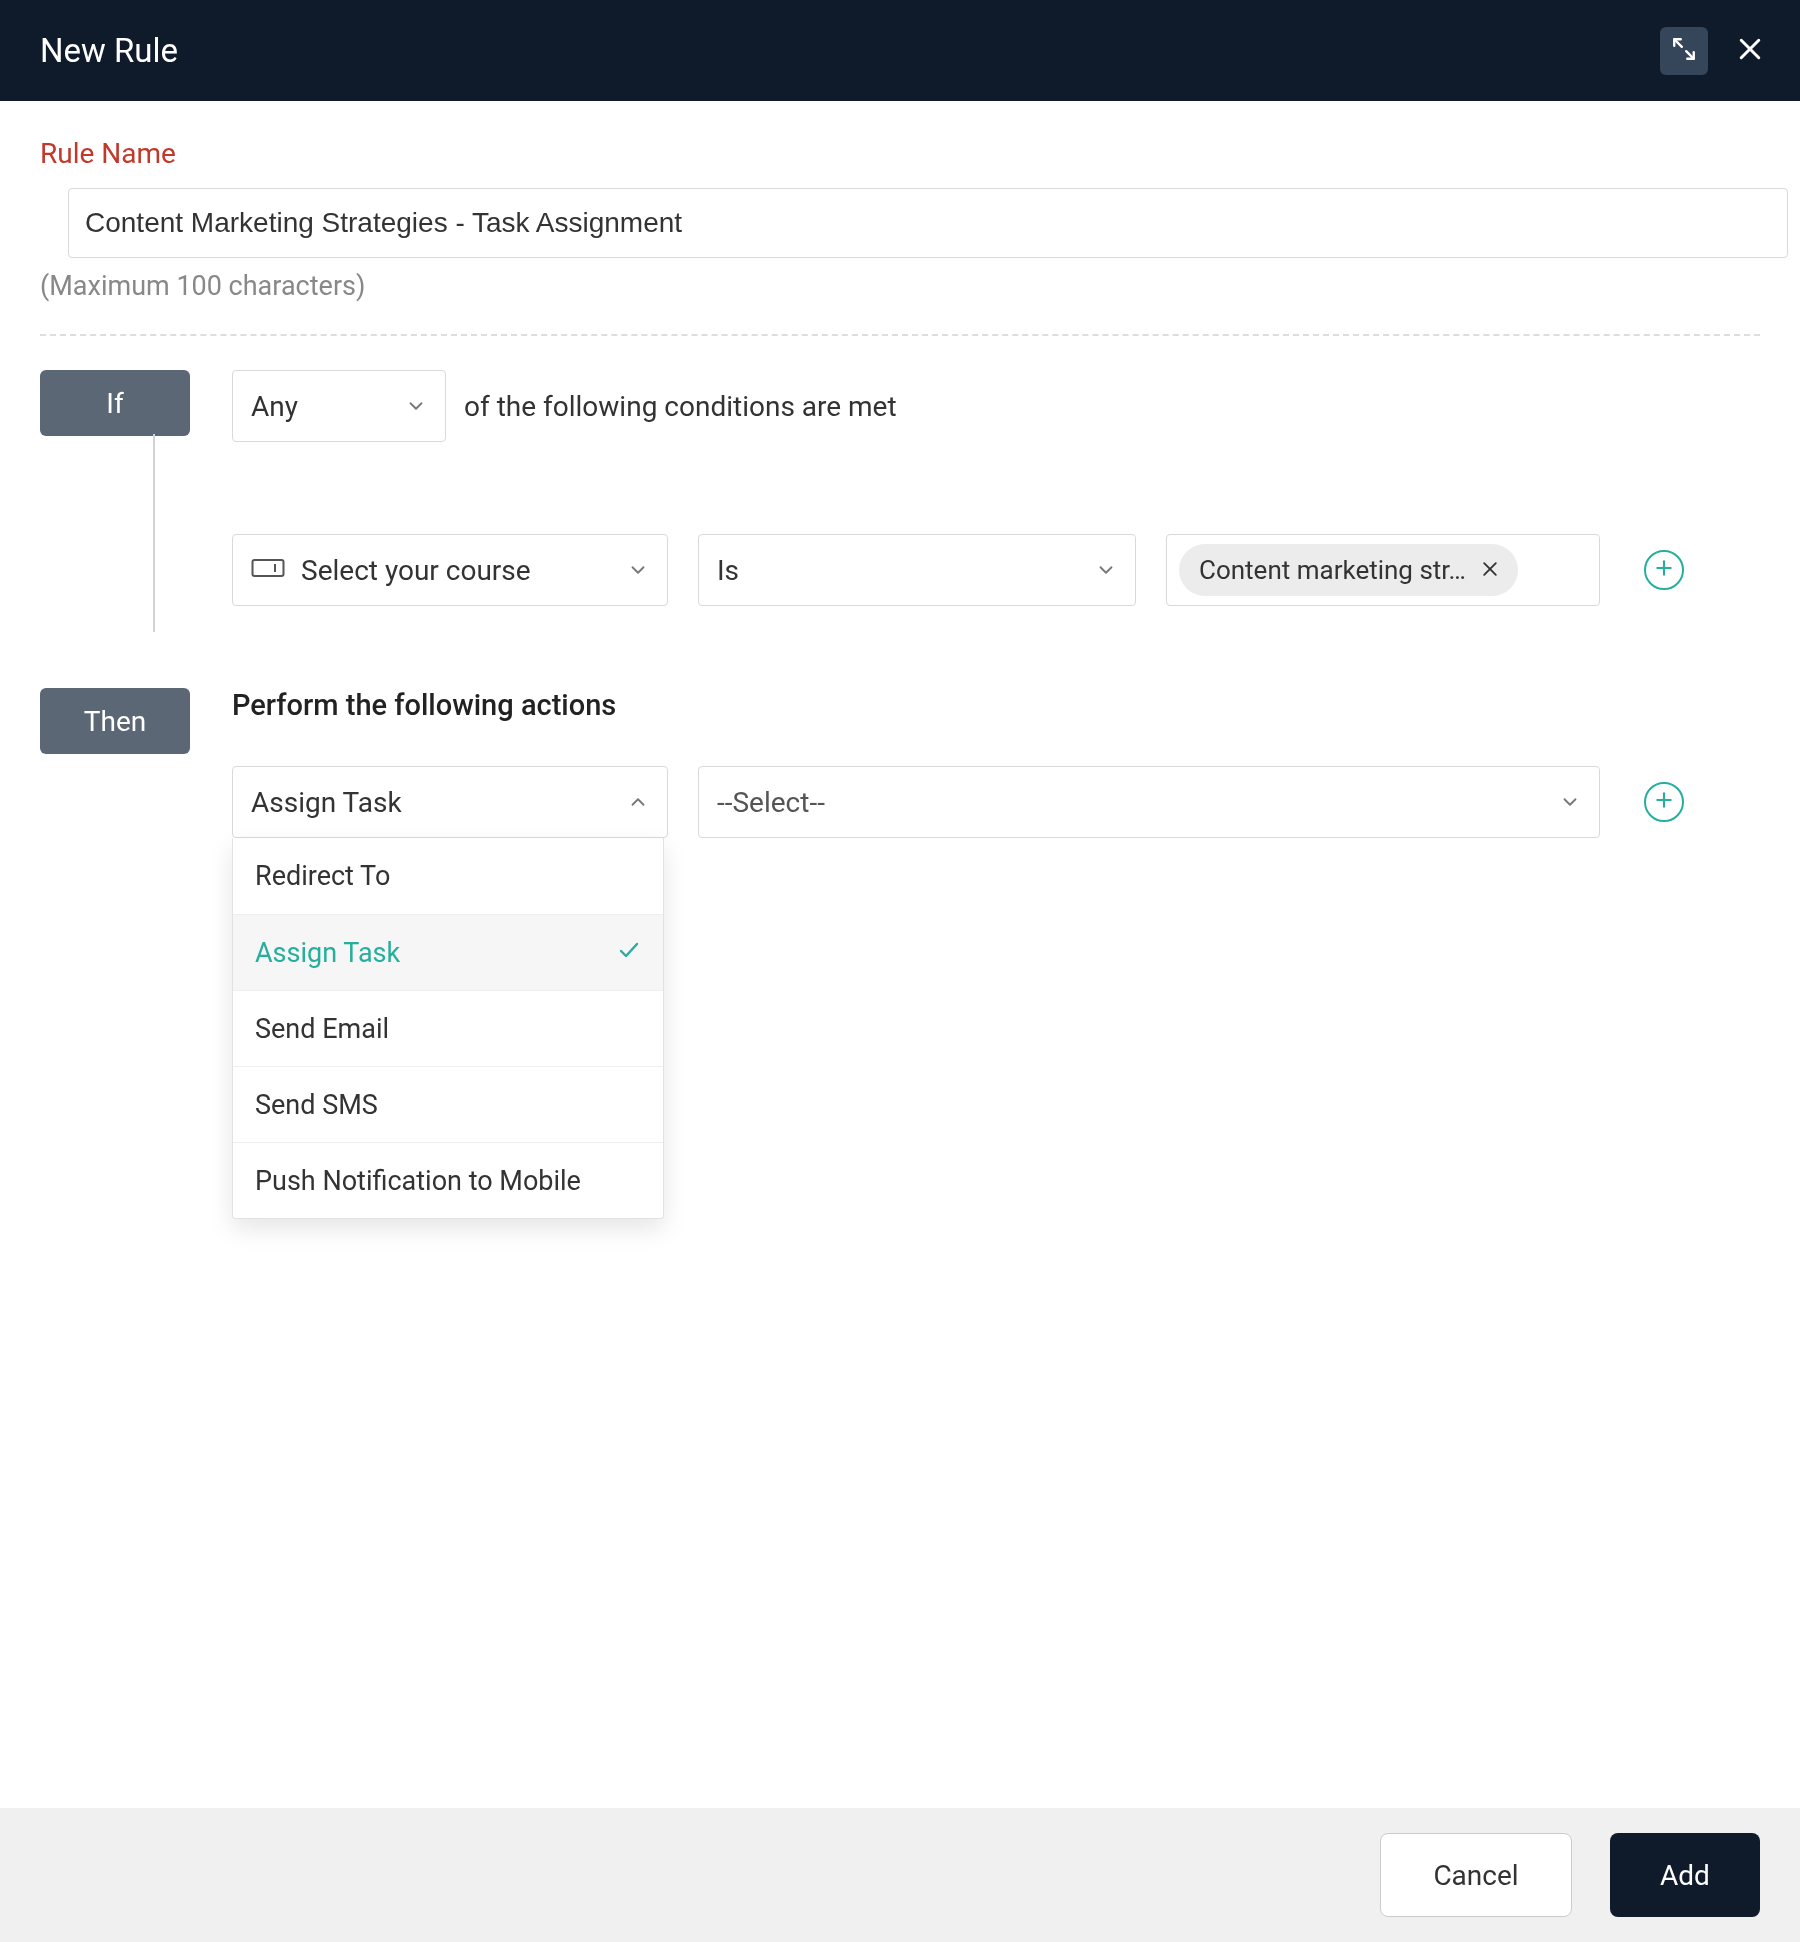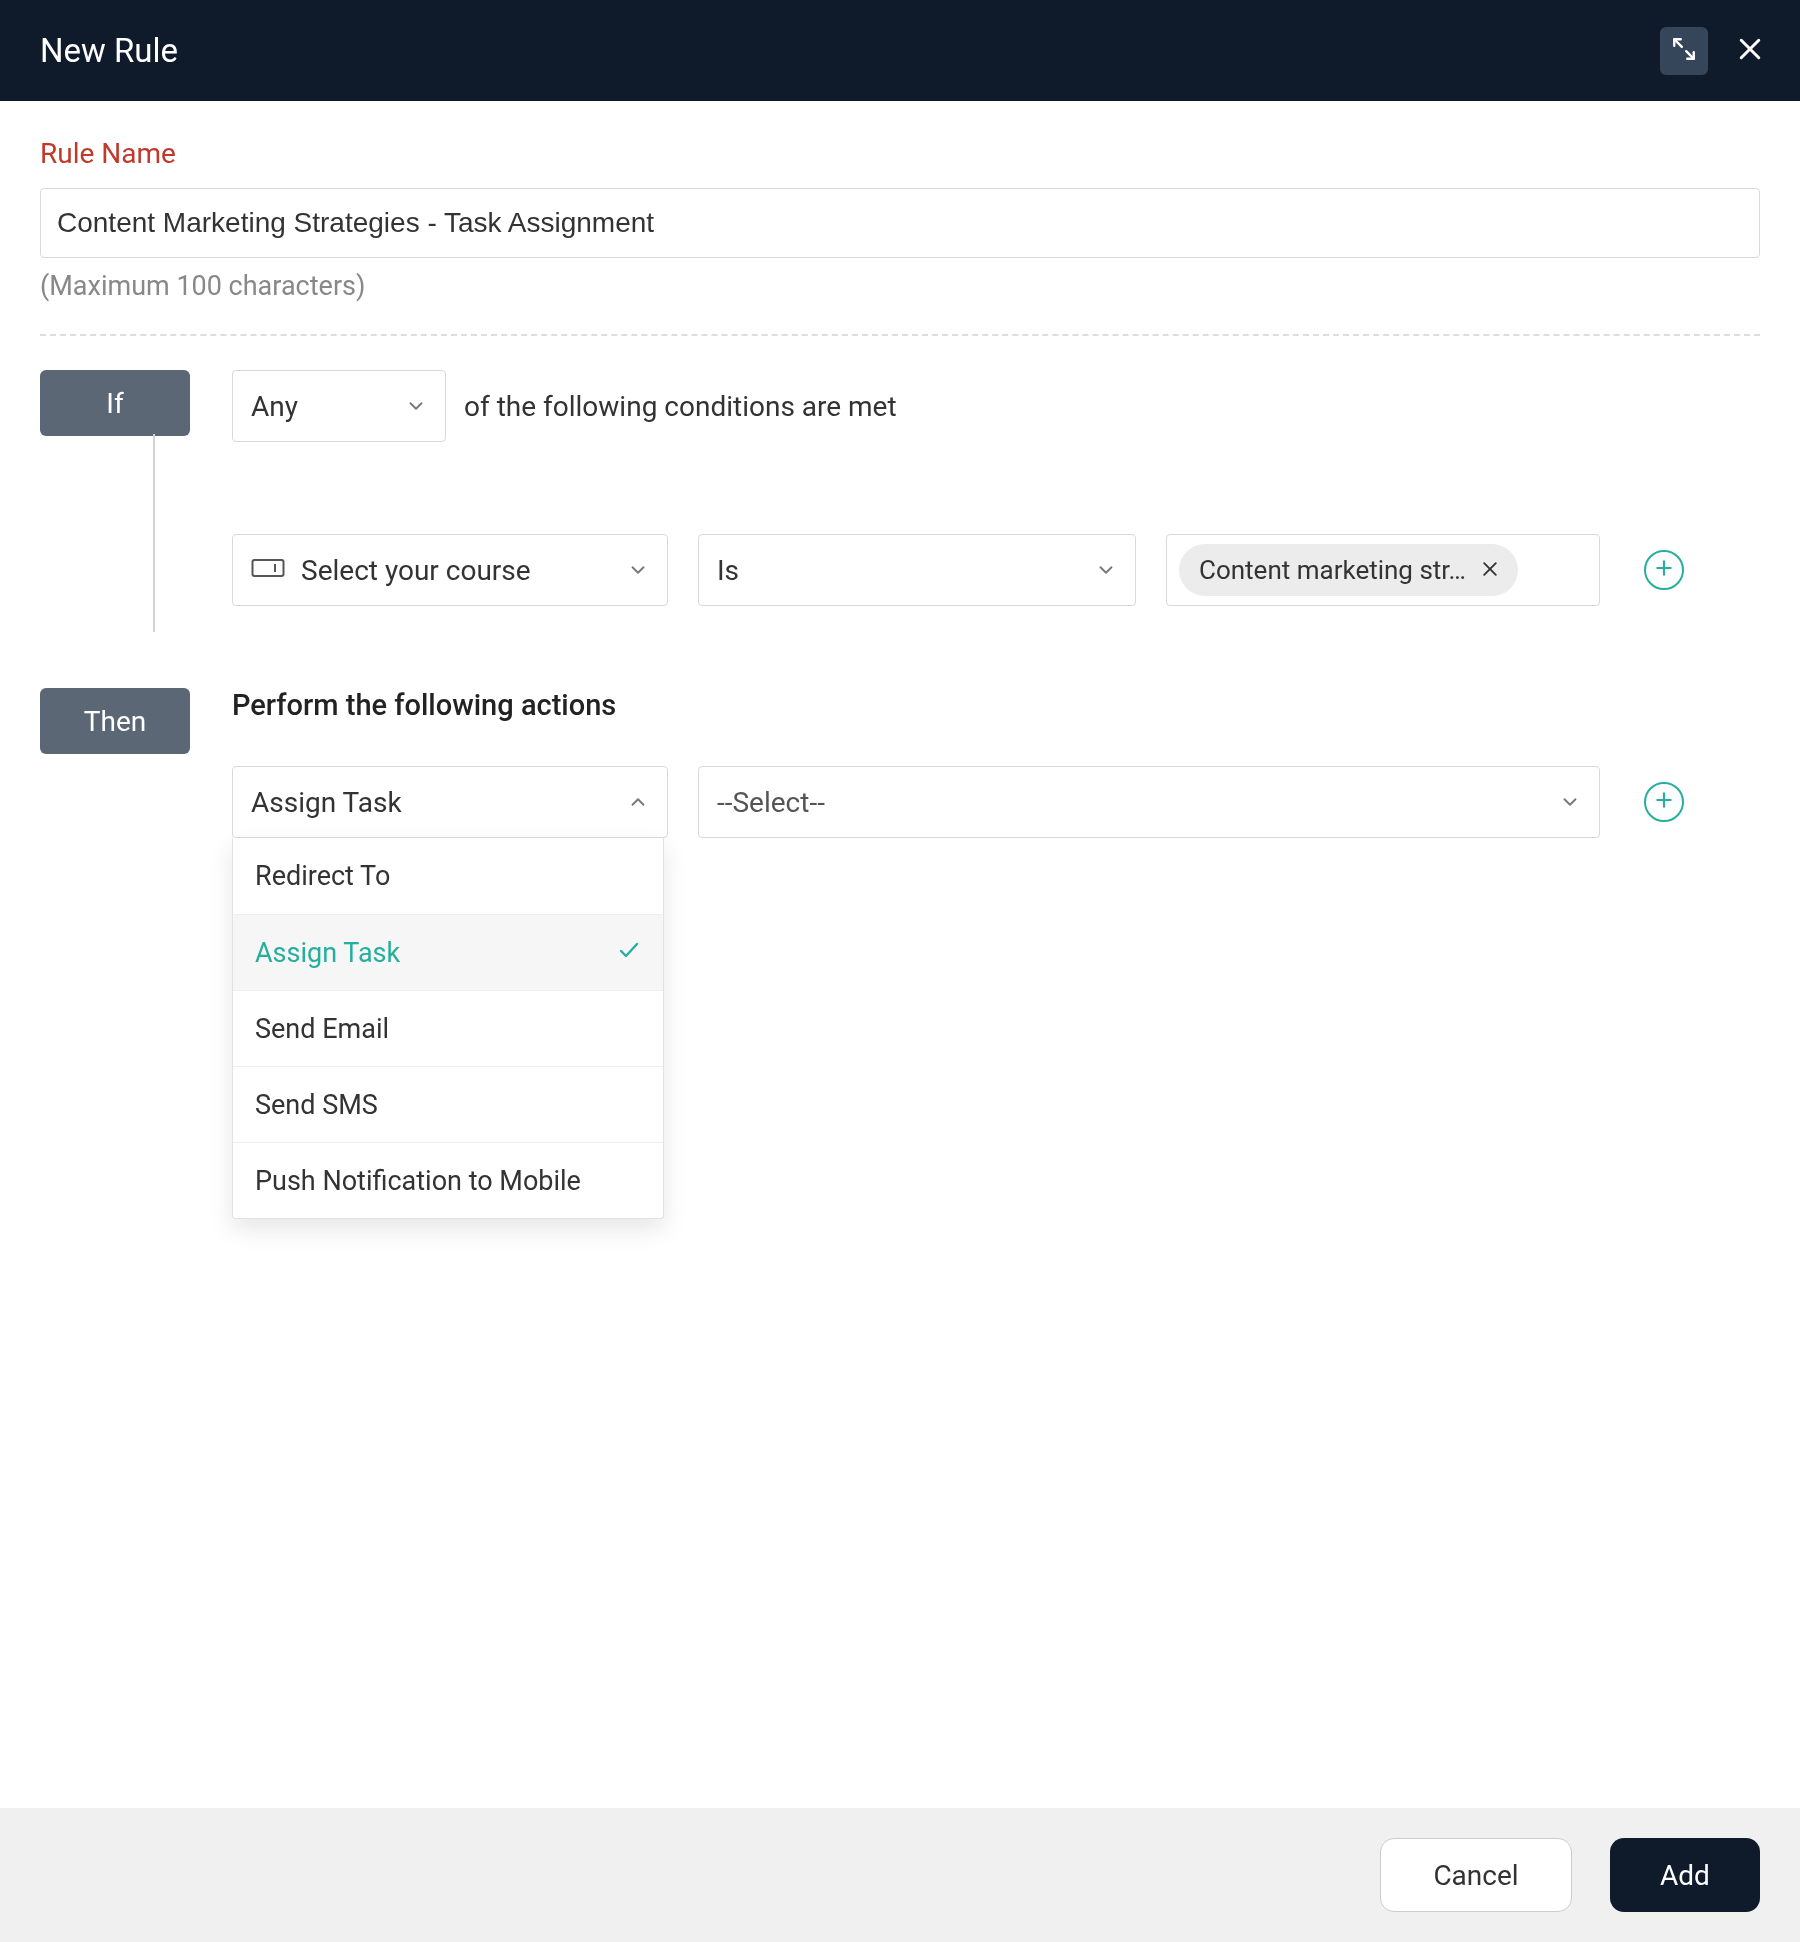--- a/index.html
+++ b/index.html
@@ -9,21 +9,21 @@
   .header { background: #0f1a2b; color: #fff; height: 101px; display: flex; align-items: center; padding: 0 26px 0 40px; }
   .header-title { font-size: 33px; font-weight: 400; flex: 1; }
   .header-actions { display: flex; align-items: center; gap: 18px; }
   .btn-collapse { width: 48px; height: 48px; background: #36465a; border-radius: 6px; display: flex; align-items: center; justify-content: center; cursor: pointer; }
   .btn-close   { width: 48px; height: 48px; display: flex; align-items: center; justify-content: center; cursor: pointer; }
   
   .body { flex: 1; padding: 36px 40px 0 40px; overflow: visible; position: relative; }
   .field-label { color: #c0392b; font-size: 28px; font-weight: 400; margin-bottom: 18px; }
   .text-input {
     width: 100%; height: 70px; border: 1px solid #d9d9d9; border-radius: 4px;
-    padding: 0 16px; font-size: 28px; color: #333;
+    padding: 0 16px; font-size: 28px; color: #333; margin-left: 28px;
   }
   .helper { color: #888; font-size: 27px; margin-top: 12px; }
   .dashed-divider { border: none; border-top: 2px dashed #ddd; margin: 32px 0 34px 0; }
 
   
   .rule-area { position: relative; }
   .connector-vline { position: absolute; left: 113px; top: 64px; width: 2px; height: 198px; background: #d0d4d9; }
 
   .step-row { display: flex; align-items: flex-start; gap: 42px; margin-bottom: 35px; }
   .step-row.then { margin-top: 82px; }
@@ -83,21 +83,21 @@
   }
   .dd-item:first-child { border-top: none; }
   .dd-item.selected { background: #f6f6f6; color: #27ae9c; }
 
   
   .footer {
     background: #f0f0f0; height: 134px; display: flex; align-items: center;
     justify-content: flex-end; padding: 0 40px; gap: 38px;
   }
   .btn {
-    height: 74px; border-radius: 14px; font-size: 28px; padding: 0 18px;
+    height: 84px; border-radius: 8px; font-size: 28px; padding: 0 18px;
     display: flex; align-items: center; justify-content: center; cursor: pointer;
     border: 1px solid transparent;
   }
   .btn-cancel { background: #fff; border-color: #ccc; color: #333; min-width: 192px; }
   .btn-primary { background: #0f1a2b; color: #fff; min-width: 150px; }
 </style>
 </head>
 <body>
 
 <div class="modal">

